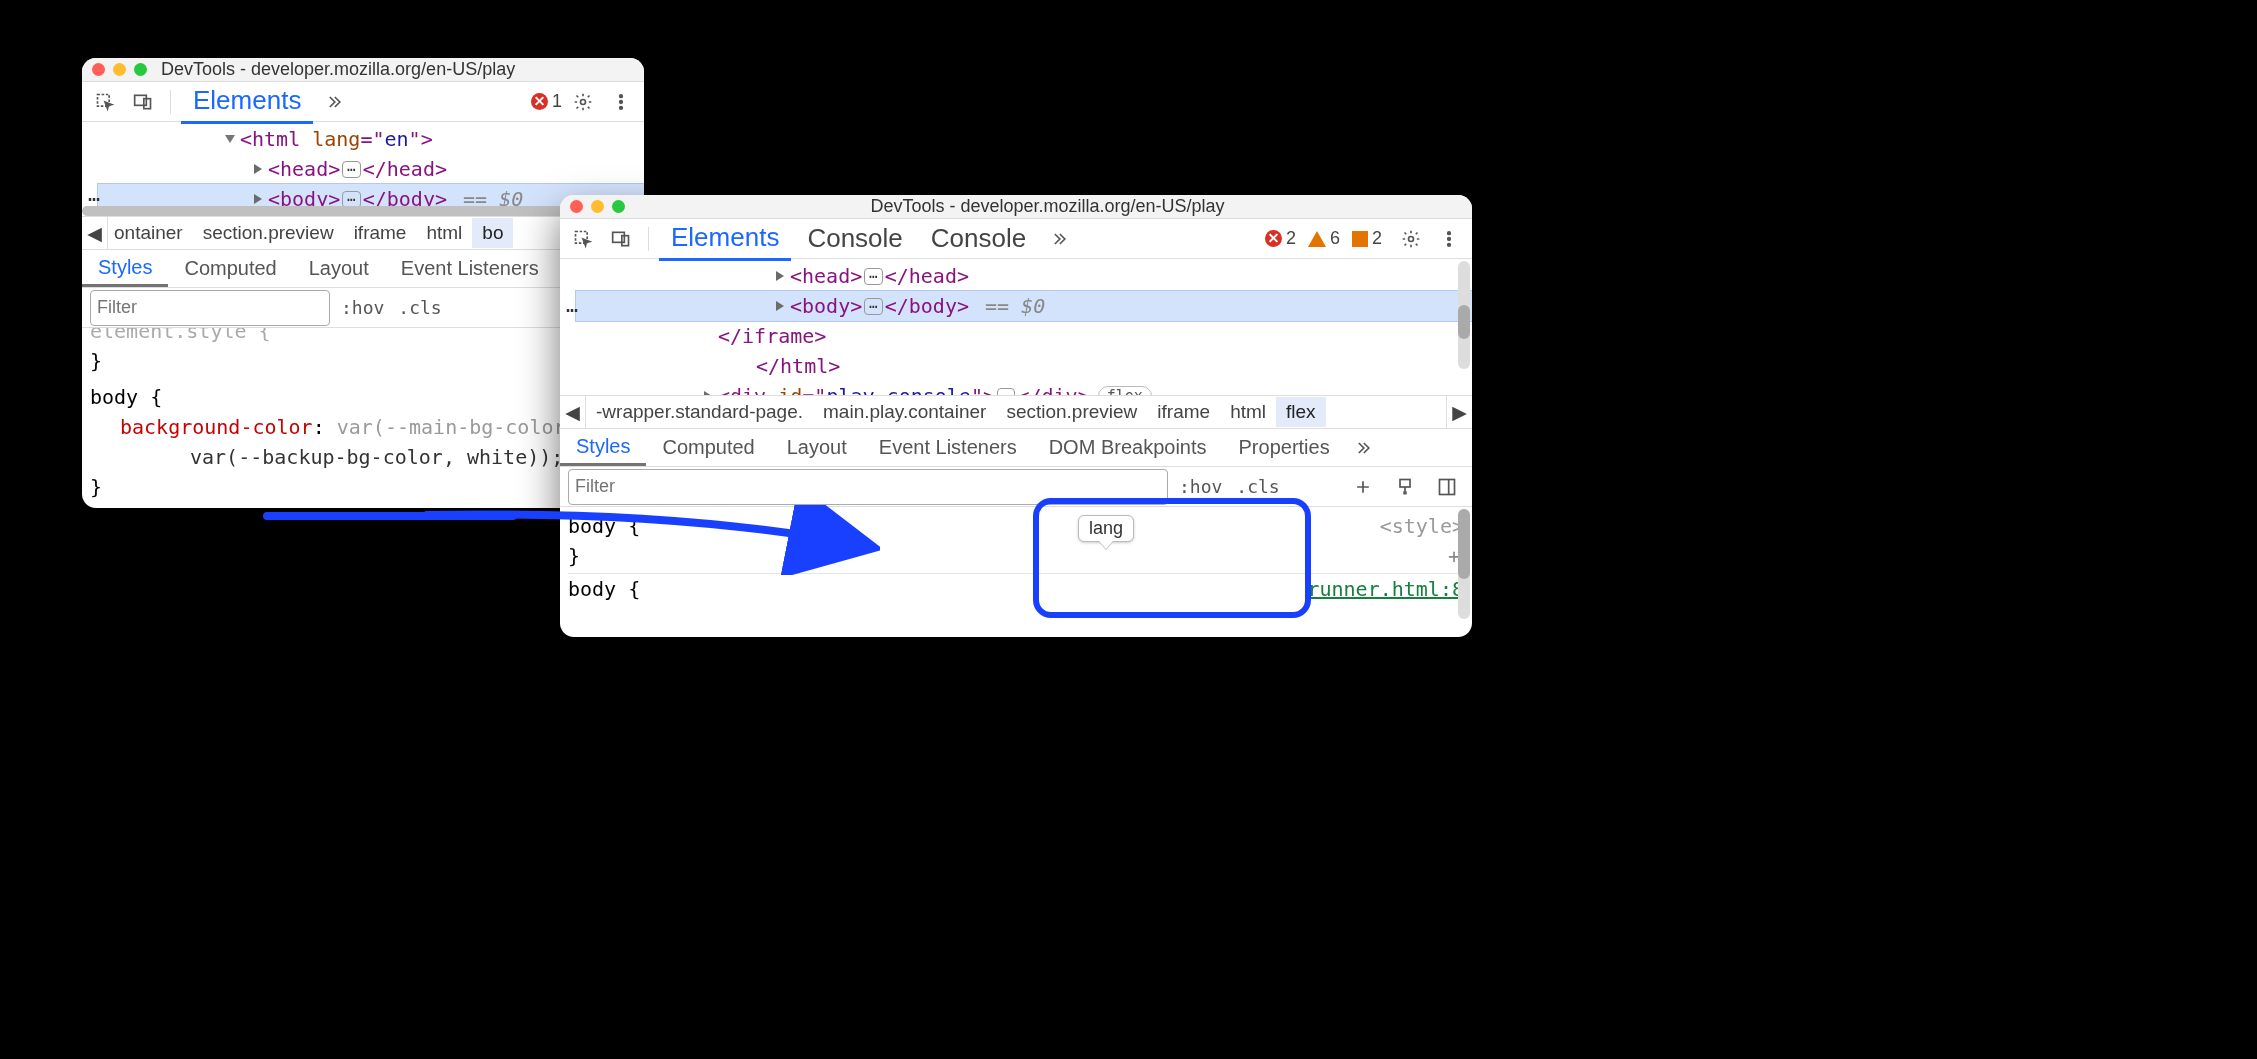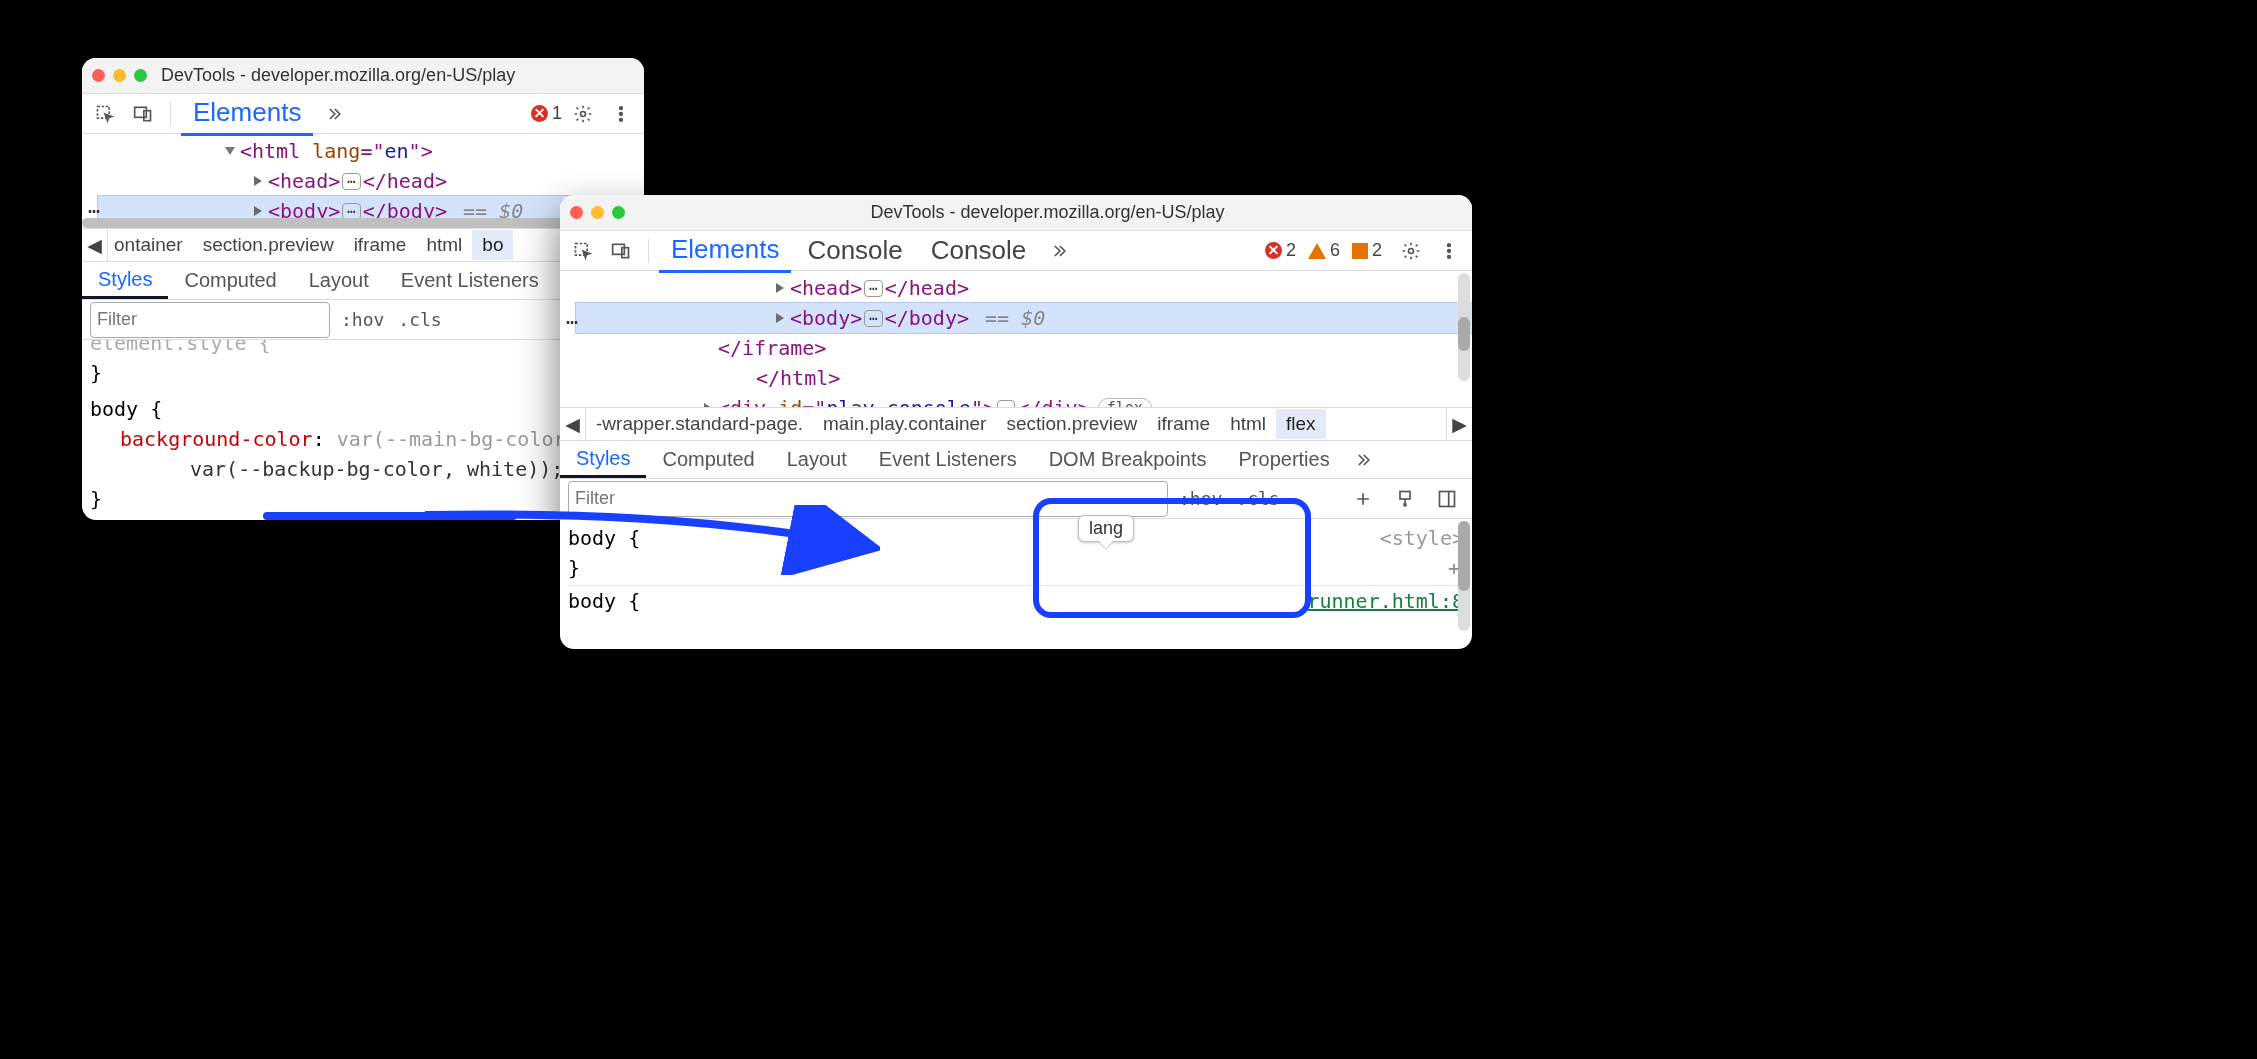--- a/index.html
+++ b/index.html
@@ -19,21 +19,21 @@
     position: absolute;
     background: #fff;
     border-radius: 14px;
     box-shadow: 0 18px 40px rgba(0,0,0,.55);
     overflow: hidden;
   }
   .win-a { left: 82px;  top: 58px;  width: 562px; }
   .win-b { left: 560px; top: 195px; width: 912px; }
 
   .titlebar {
-    height: 36px;
+    height: 24px;
     background: #f3f3f3;
     border-bottom: 1px solid #dcdcdc;
     display: flex;
     align-items: center;
     gap: 8px;
     padding: 0 10px;
   }
   .traffic { display:flex; gap:8px; align-items:center; }
   .dot { width:13px; height:13px; border-radius:50%; }
   .dot.red{background:#ff5f57;} .dot.yellow{background:#febc2e;} .dot.green{background:#28c840;}
@@ -71,21 +71,21 @@
   .more-dots{position:absolute;left:6px;color:#333;}
 
   .crumbbar{display:flex;align-items:center;height:34px;border-top:1px solid #ddd;border-bottom:1px solid #ddd;font-size:19px;color:#444;overflow:hidden;white-space:nowrap;position:relative;}
   .crumbbar .crumb{padding:4px 10px;cursor:pointer;}
   .crumbbar .crumb.sel{background:#e3ebfb;color:#222;}
   .crumbbar .nav-arrow{width:26px;text-align:center;border-right:1px solid #ddd;height:100%;display:flex;align-items:center;justify-content:center;}
   .crumbbar .nav-arrow.right{border-right:none;border-left:1px solid #ddd;}
 
   .subtabbar{display:flex;align-items:center;height:38px;border-bottom:1px solid #ddd;gap:0;}
   .subtab{padding:6px 16px;font-size:20px;color:#555;cursor:pointer;}
-  .subtab.active{color:#1a68ff;border-bottom:3px solid #0f172a;padding-bottom:5px;}
+  .subtab.active{color:#1a68ff;border-bottom:3px solid #737373;padding-bottom:5px;}
 
   .filterrow{display:flex;align-items:center;height:40px;border-bottom:1px solid #ddd;gap:8px;padding:0 8px;}
   .filterrow input{height:36px;font-size:18px;padding:1px 6px;border:1px solid #aaa;border-radius:4px;background:#fff;color:#555;}
   .filterrow .stylebtn{font-size:18px;color:#555;padding:2px 3px;cursor:pointer;}
 
   .rules{padding:4px 8px 8px 8px;font-size:20px;line-height:30px;}
   .prop{color:#c80000;}
   .dimcss{color:#9a9a9a;}
   .val{color:#333;}
   .srclink{color:#15803d;text-decoration:underline;}

